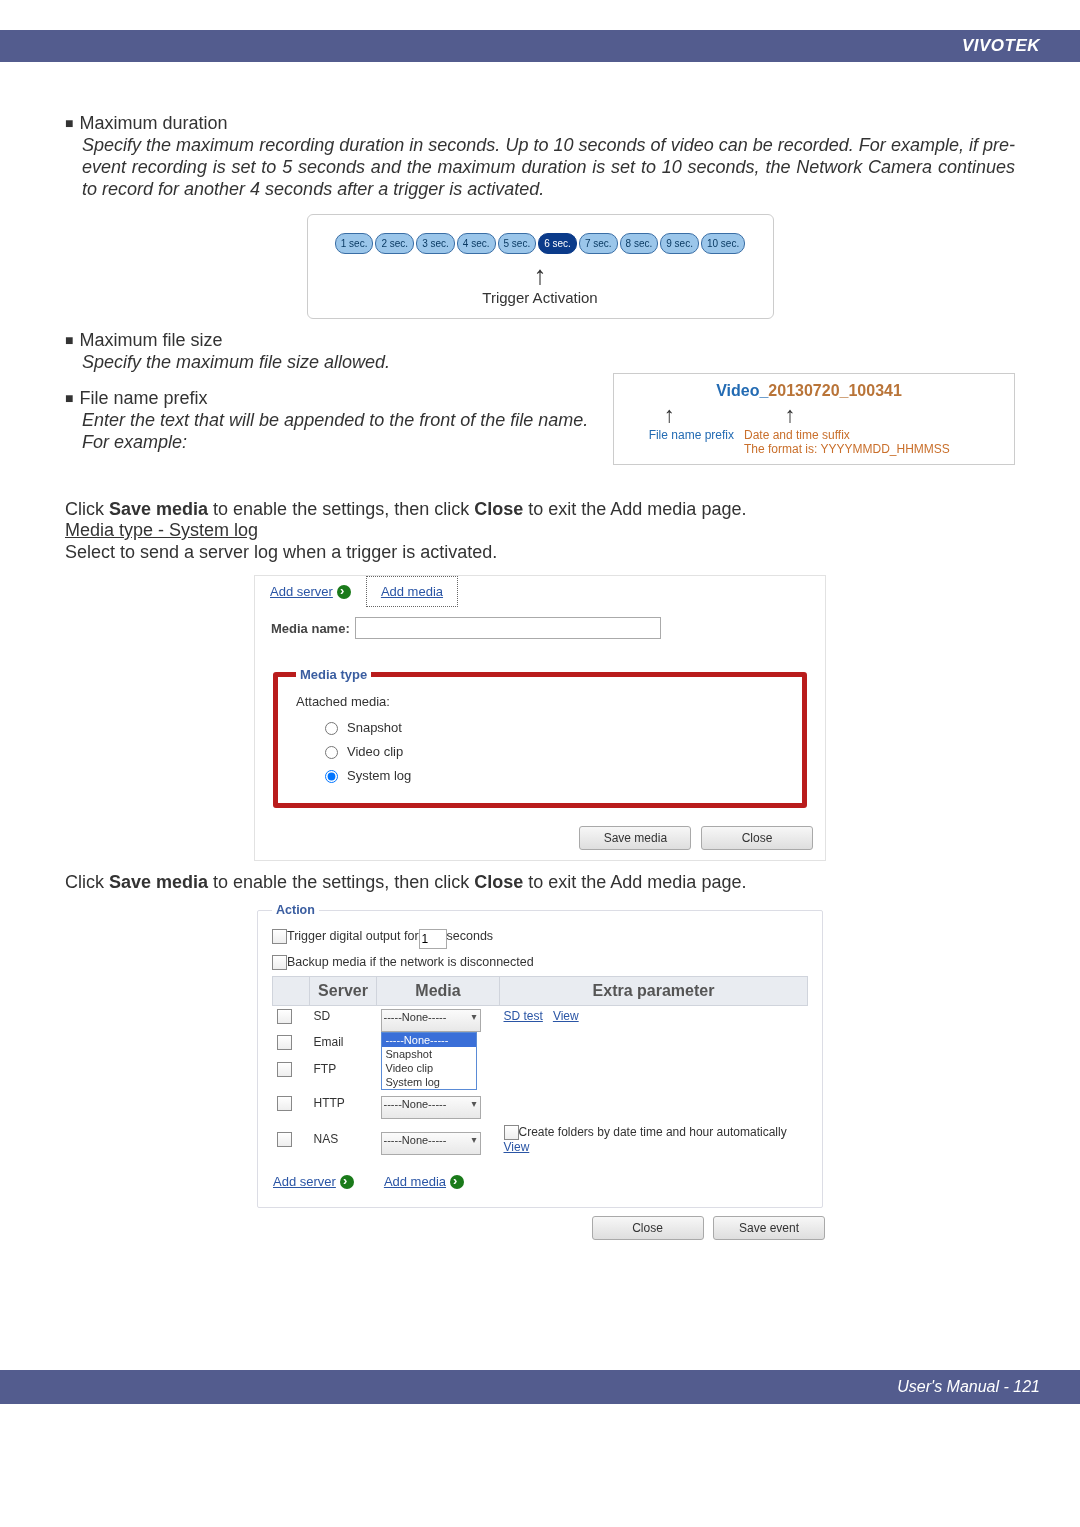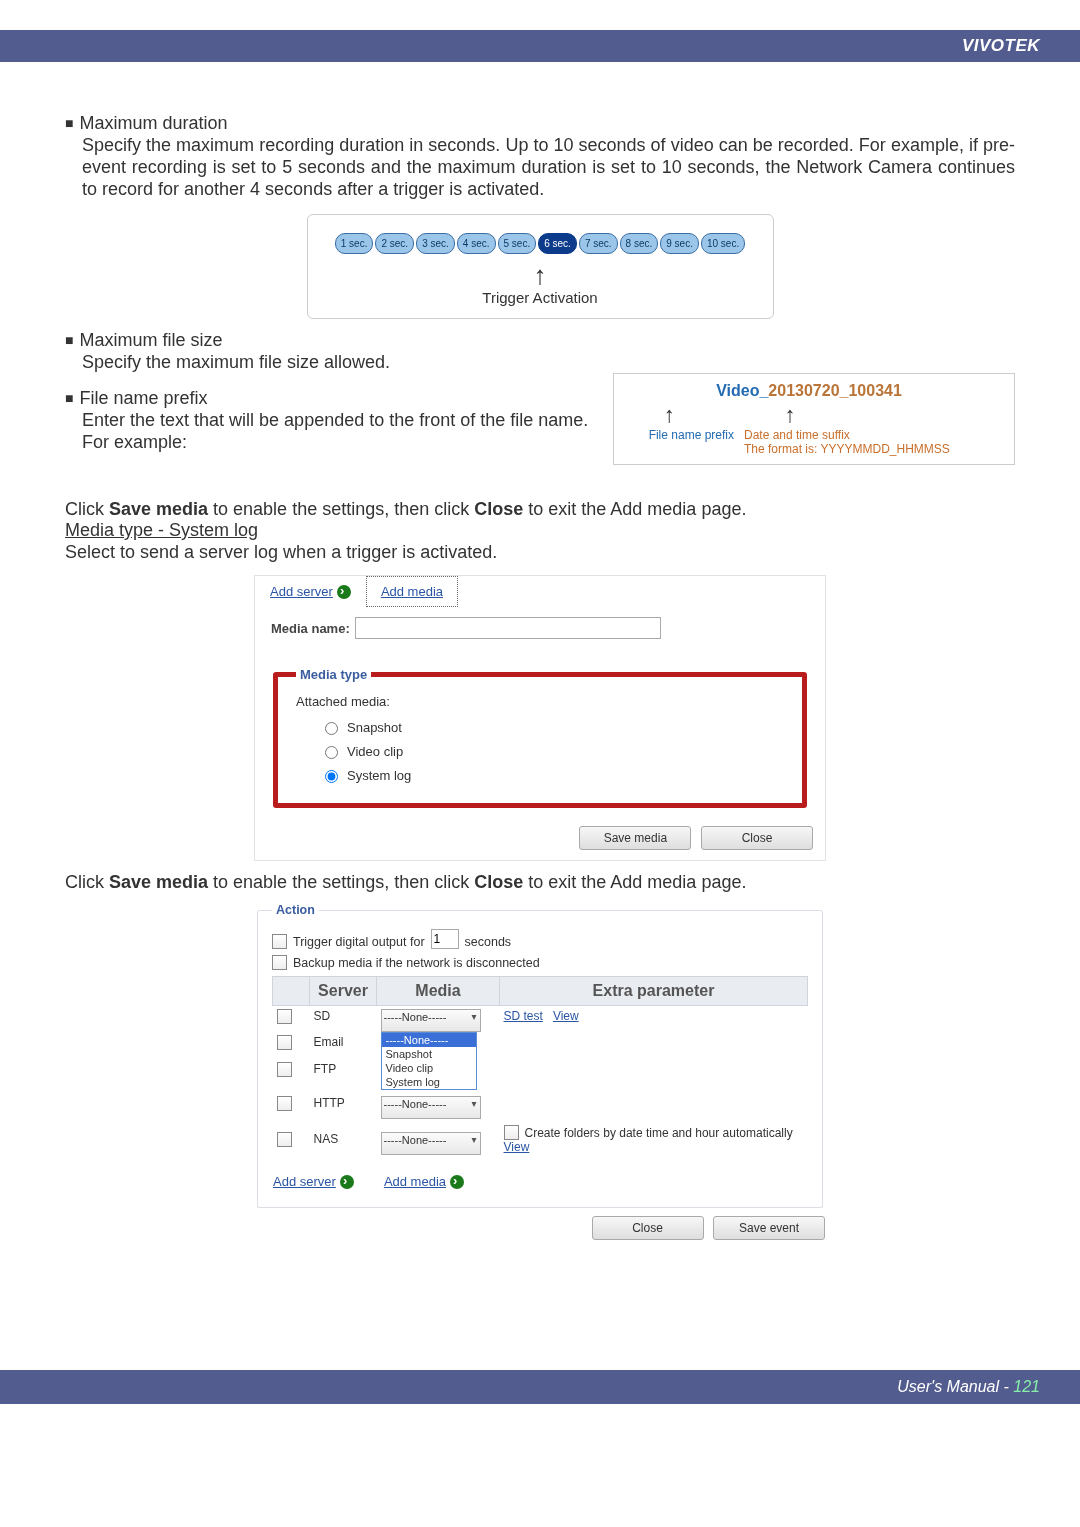--- a/index.html
+++ b/index.html
@@ -29,20 +29,21 @@
     line-height: 22px;
     margin-right: 6px;
     margin-left: 0;
   }
   .bullet-text { font-size: 18px; line-height: 22px; }
   .indent-text {
     font-size: 18px;
     line-height: 22px;
     margin-left: 17px;
     text-align: justify;
+    font-style: italic;
   }
   .figure-box {
     border: 1px solid #ccc;
     border-radius: 6px;
     width: 445px;
     margin: 14px auto 10px auto;
     padding: 18px 10px 12px 10px;
     text-align: center;
   }
   .sec-row { display: flex; justify-content: center; gap: 2px; }
@@ -159,22 +160,21 @@
     padding: 6px 14px 10px 14px;
   }
   fieldset.action legend {
     color: #3a5da0;
     font-weight: bold;
     font-size: 12.5px;
     padding: 0 4px;
   }
   .chk-row {
     display: flex;
-    align-items: flex-end;
-    gap: 6px;
+    align-items: flex-start;
     margin: 6px 0;
   }
   .chk {
     width: 13px; height: 13px;
     border: 1px solid #888;
     background: linear-gradient(#fff,#eee);
     display: inline-block;
   }
   .num-input {
     width: 22px; height: 16px;
@@ -236,21 +236,21 @@
 
   .footer {
     background: #535c8e;
     color: #fff;
     font-style: italic;
     text-align: right;
     padding: 8px 40px 8px 0;
     font-size: 16px;
     margin-top: 90px;
   }
-  .footer .num { color: #86efac; }
+  .footer .num { color: #ffffff; }
 </style>
 </head>
 <body>
 
 <div class="top-bar"></div>
 <div class="header-band">VIVOTEK</div>
 
 <div class="page-body">
 
   <div class="bullet-block">

